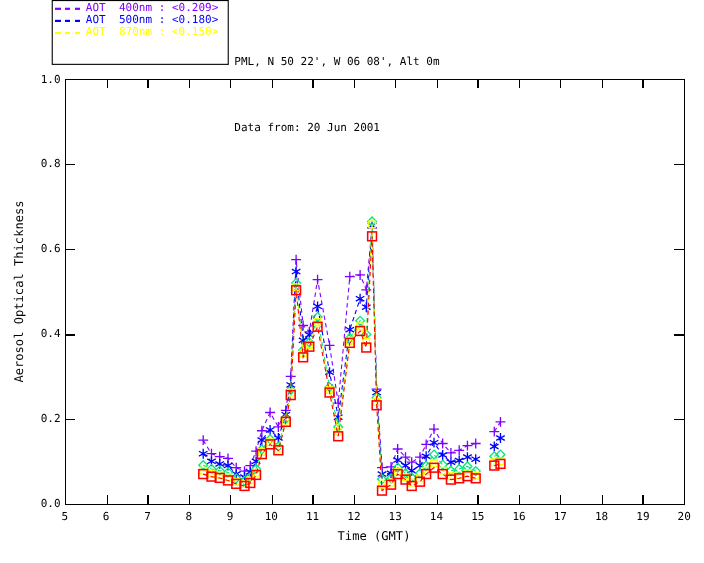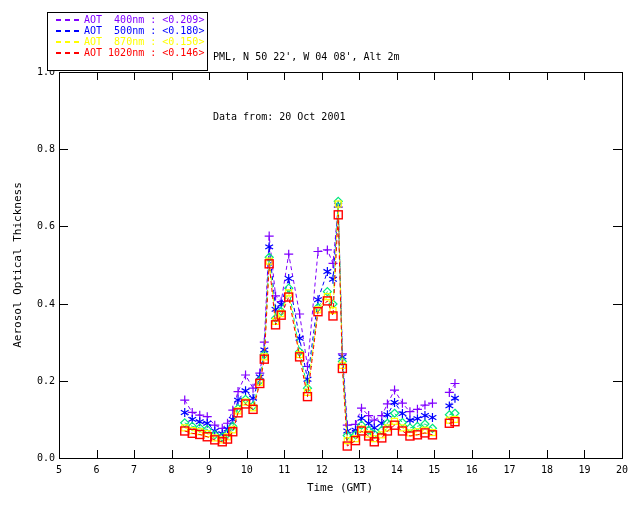--- a/index.html
+++ b/index.html
@@ -1,20 +1,20 @@
 <!DOCTYPE html>
 <html><head>
 <meta charset="utf-8">
 <style>
   html,body{margin:0;padding:0;background:#fff;}
   #page{position:relative;width:640px;height:512px;background:#ffffff;overflow:hidden;
         font-family:"DejaVu Sans Mono",monospace;}
-  #legend-box{position:absolute;left:47px;top:12px;width:161px;height:59px;
+  #legend-box{position:absolute;left:47px;top:0;width:161px;height:59px;
               border:1px solid #000;background:#fff;box-sizing:border-box;
-              padding:2px 0 0 8px;}
+              padding:2px 0 0 2px;}
   .legend-row{height:10.8px;display:flex;align-items:center;}
   .legend-dash{width:26px;height:2px;margin-right:2px;flex:none;}
   .legend-label{font-size:10px;white-space:pre;line-height:10px;}
   #header-block{position:absolute;left:213px;top:7px;color:#000;font-size:10px;
                 line-height:20px;white-space:pre;}
   svg{position:absolute;left:0;top:0;}
   text{font-family:"DejaVu Sans Mono",monospace;fill:#000;}
 </style>
 </head>
 <body>
@@ -326,25 +326,21 @@
           <span class="legend-label" style="color: rgb(128, 0, 255);">AOT  400nm : &lt;0.209&gt;</span>
         </div>
         <div class="legend-row">
           <span class="legend-dash" style="background: repeating-linear-gradient(90deg, rgb(0, 0, 255) 0px, rgb(0, 0, 255) 5px, transparent 5px, transparent 9px);"></span>
           <span class="legend-label" style="color: rgb(0, 0, 255); text-align: center;">AOT  500nm : &lt;0.180&gt;</span>
         </div>
         <div class="legend-row">
           <span class="legend-dash" style="background: repeating-linear-gradient(90deg, rgb(255, 255, 0) 0px, rgb(255, 255, 0) 5px, transparent 5px, transparent 9px);"></span>
           <span class="legend-label" style="color: rgb(255, 255, 0);">AOT  870nm : &lt;0.150&gt;</span>
         </div>
-        <div class="legend-row">
-          <span class="legend-dash" style="background: repeating-linear-gradient(90deg, rgb(255, 0, 0) 0px, rgb(255, 0, 0) 5px, transparent 5px, transparent 9px);"></span>
-          <span class="legend-label" style="color: rgb(255, 0, 0);">AOT 1020nm : &lt;0.146&gt;</span>
-        </div>
       </div>
   </div>
 
   <div id="header-block">
-    <div>PML, N 50 22', W 04 08', Alt 2m</div>
-    <div>Data from: 20 Oct 2001</div>
+    <div>PML, N 50 22', W 06 08', Alt 0m</div>
+    <div>Data from: 20 Jun 2001</div>
   </div>
 
 </div>
 
 </body></html>

